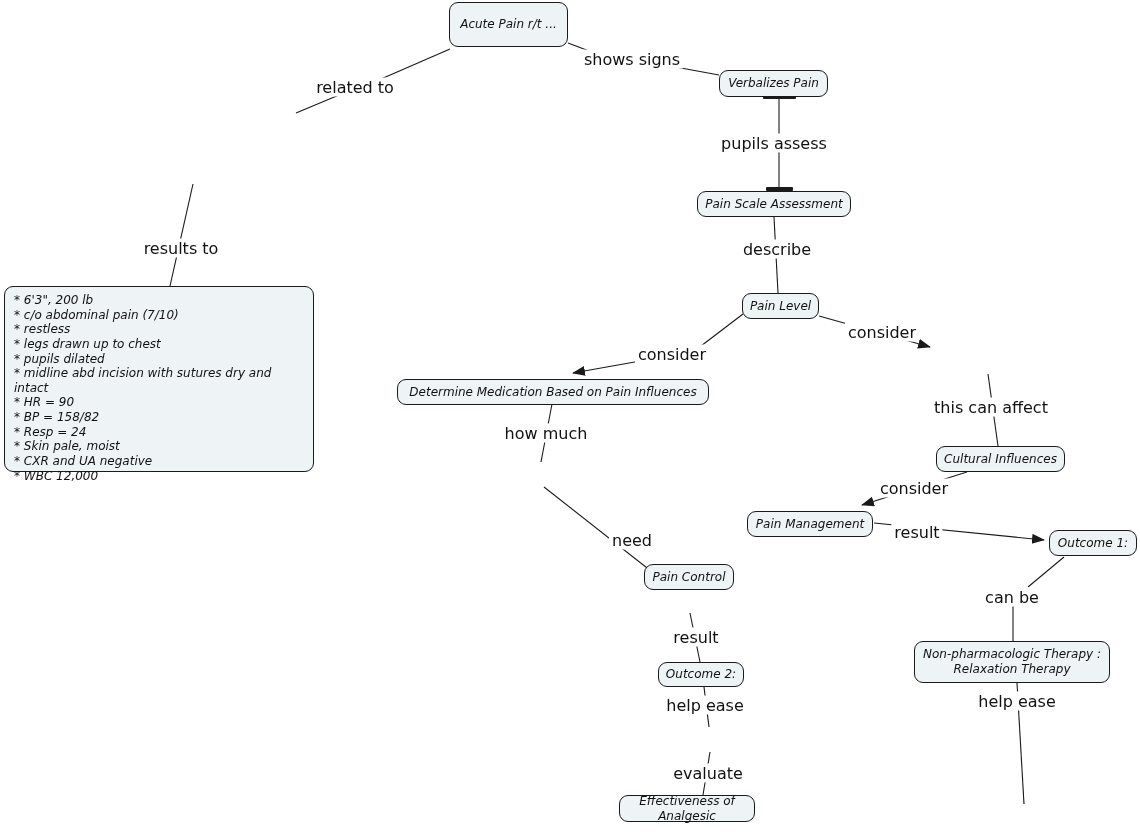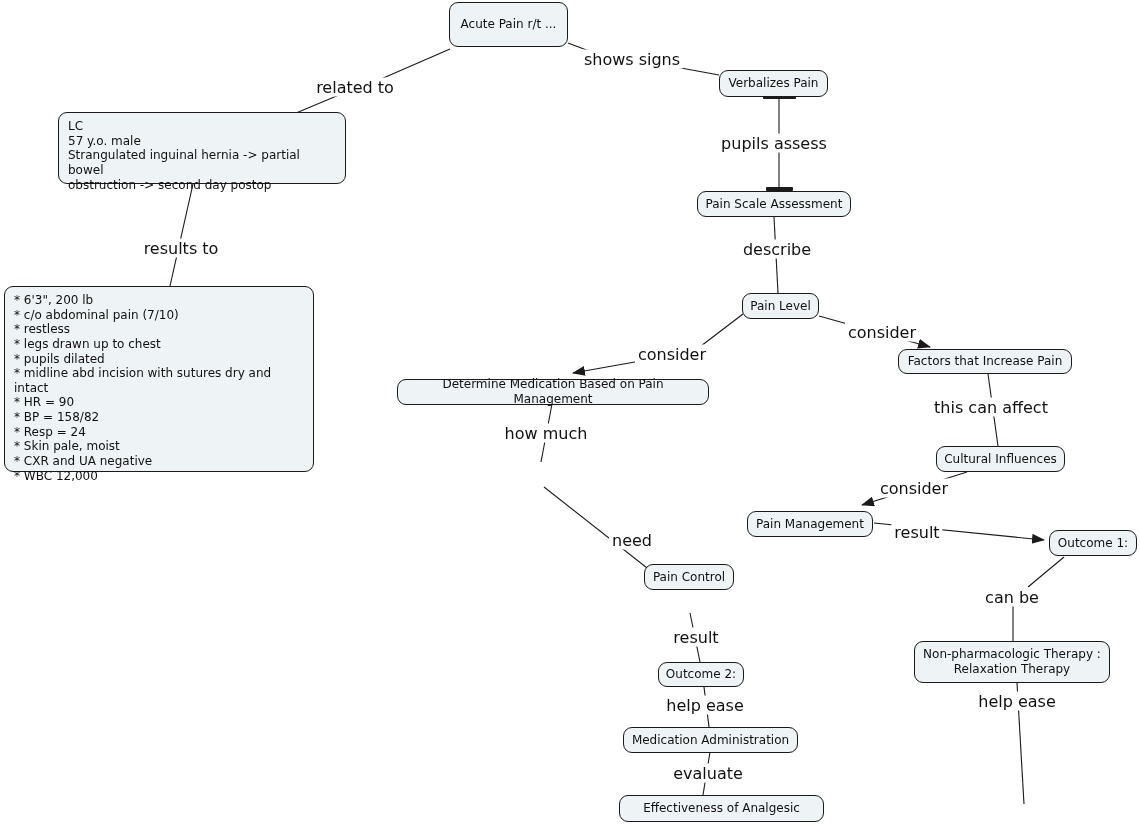--- a/index.html
+++ b/index.html
@@ -33,20 +33,21 @@
     border: 1px solid var(--node-border);
     border-radius: 9px;
     display: flex;
     align-items: center;
     justify-content: center;
     text-align: center;
     font-size: 12px;
     line-height: 1.22;
     white-space: pre-line;
     padding: 2px 6px;
+    font-style: italic;
   }
   .node.textbox {
     justify-content: flex-start;
     align-items: flex-start;
     text-align: left;
     padding: 6px 9px;
     line-height: 1.22;
   }
   .label {
     position: absolute;
@@ -108,60 +109,54 @@
 
     <line class="edge" x1="710" y1="752" x2="703" y2="795"></line>
 
     <line class="edge" x1="1017" y1="683" x2="1024" y2="804"></line>
   </svg>
 
   <div class="node" style="left:449px;top:2px;width:119px;height:45px">Acute Pain r/t ...</div>
 
   <div class="node" style="left:719px;top:70px;width:109px;height:27px">Verbalizes Pain</div>
 
-  <div class="node textbox" style="left:58px;top:112px;width:288px;height:72px">LC
-57 y.o. male
-Strangulated inguinal hernia -&gt; partial bowel
-obstruction -&gt; second day postop</div>
 
   <div class="node textbox" style="left:4px;top:286px;width:310px;height:186px">* 6'3", 200 lb
 * c/o abdominal pain (7/10)
 * restless
 * legs drawn up to chest
 * pupils dilated
 * midline abd incision with sutures dry and intact
 * HR = 90
 * BP = 158/82
 * Resp = 24
 * Skin pale, moist
 * CXR and UA negative
 * WBC 12,000</div>
 
   <div class="node" style="left:697px;top:191px;width:154px;height:26px">Pain Scale Assessment</div>
 
   <div class="node" style="left:742px;top:293px;width:77px;height:26px">Pain Level</div>
 
-  <div class="node" style="left:397px;top:379px;width:312px;height:26px">Determine Medication Based on Pain Management</div>
+  <div class="node" style="left:397px;top:379px;width:312px;height:26px">Determine Medication Based on Pain Influences</div>
 
 
-  <div class="node" style="left:898px;top:349px;width:174px;height:25px">Factors that Increase Pain</div>
 
   <div class="node" style="left:936px;top:446px;width:129px;height:26px">Cultural Influences</div>
 
   <div class="node" style="left:747px;top:511px;width:126px;height:26px">Pain Management</div>
 
   <div class="node" style="left:1049px;top:530px;width:88px;height:26px">Outcome 1:</div>
 
   <div class="node" style="left:644px;top:564px;width:90px;height:26px">Pain Control</div>
 
   <div class="node" style="left:658px;top:662px;width:86px;height:25px">Outcome 2:</div>
 
-  <div class="node" style="left:623px;top:727px;width:175px;height:26px">Medication Administration</div>
 
-  <div class="node" style="left:619px;top:795px;width:205px;height:27px">Effectiveness of Analgesic</div>
+  <div class="node" style="left:619px;top:795px;width:136px;height:27px">Effectiveness of Analgesic</div>
 
   <div class="node" style="left:914px;top:641px;width:196px;height:42px">Non-pharmacologic Therapy :
 Relaxation Therapy</div>
 
 
   <span class="label" style="left:355px;top:87px">related to</span>
   <span class="label" style="left:632px;top:59px">shows signs</span>
   <span class="label" style="left:774px;top:143px">pupils assess</span>
   <span class="label" style="left:181px;top:248px">results to</span>
   <span class="label" style="left:777px;top:249px">describe</span>

